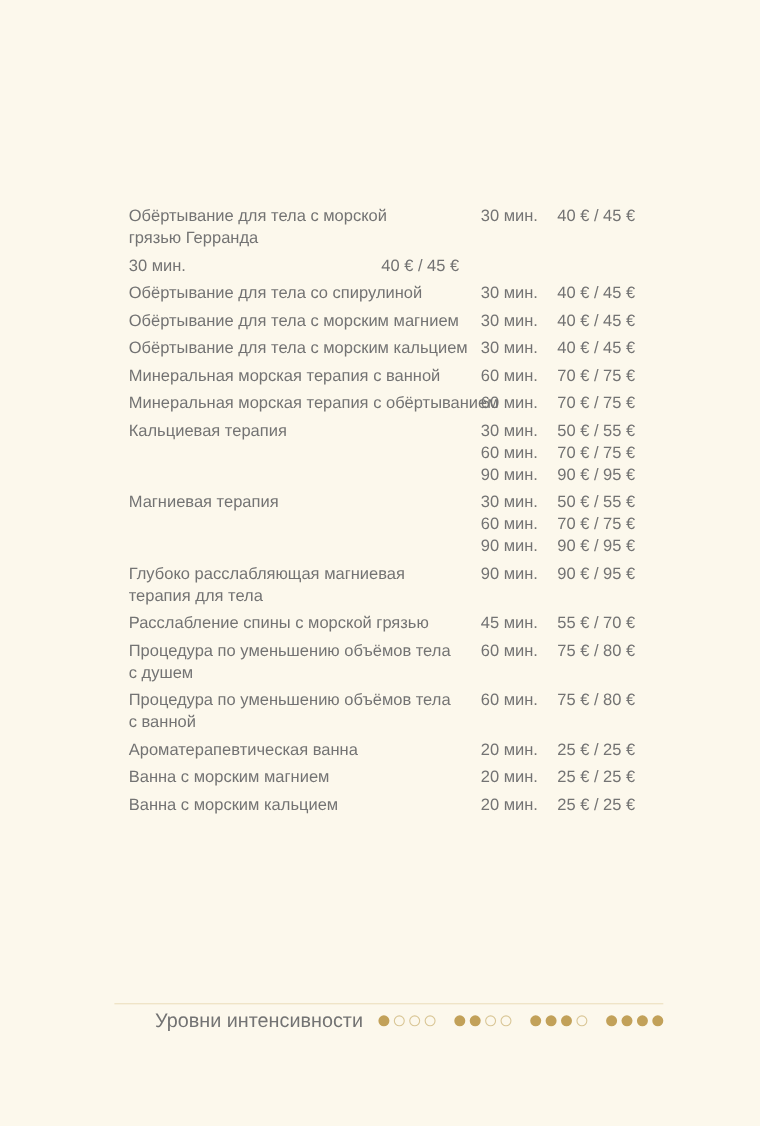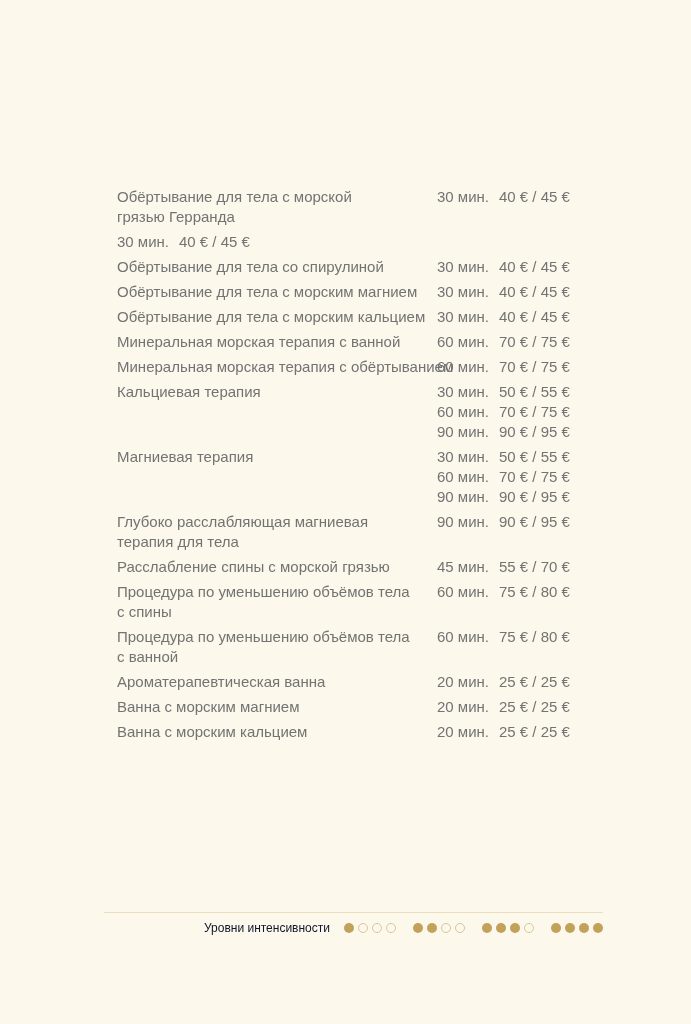--- a/index.html
+++ b/index.html
@@ -35,21 +35,21 @@
   .row .name-line {
     white-space: nowrap;
   }
   .row .duration-cell {
     width: 62px;
     flex: 0 0 62px;
     white-space: nowrap;
   }
   .row .price-cell {
     flex: 1 1 auto;
-    text-align: left;
+    text-align: center;
     white-space: nowrap;
   }
   .footer-rule {
     position: absolute;
     left: 104px;
     top: 912px;
     width: 499px;
     height: 1px;
     background: #ecdfbd;
   }
@@ -58,22 +58,22 @@
     left: 104px;
     top: 919px;
     width: 499px;
     height: 18px;
     display: flex;
     justify-content: flex-end;
     align-items: center;
     gap: 17px;
   }
   .footer-label {
-    color: #0f172a;
-    font-size: 12px;
+    color: #737373;
+    font-size: 18px;
     line-height: 18px;
     margin-right: -3px;
     white-space: nowrap;
   }
   .dots-group {
     display: flex;
     align-items: center;
     gap: 4px;
   }
   .dot {
@@ -220,21 +220,21 @@
         <div class="duration-cell">
           <div>45 мин.</div>
         </div>
         <div class="price-cell">
           <div>55 € / 70 €</div>
         </div>
       </div>
       <div class="row">
         <div class="name-cell">
           <div class="name-line">Процедура по уменьшению объёмов тела</div>
-          <div class="name-line">с спины</div>
+          <div class="name-line">с душем</div>
         </div>
         <div class="duration-cell">
           <div>60 мин.</div>
         </div>
         <div class="price-cell">
           <div>75 € / 80 €</div>
         </div>
       </div>
       <div class="row">
         <div class="name-cell">

